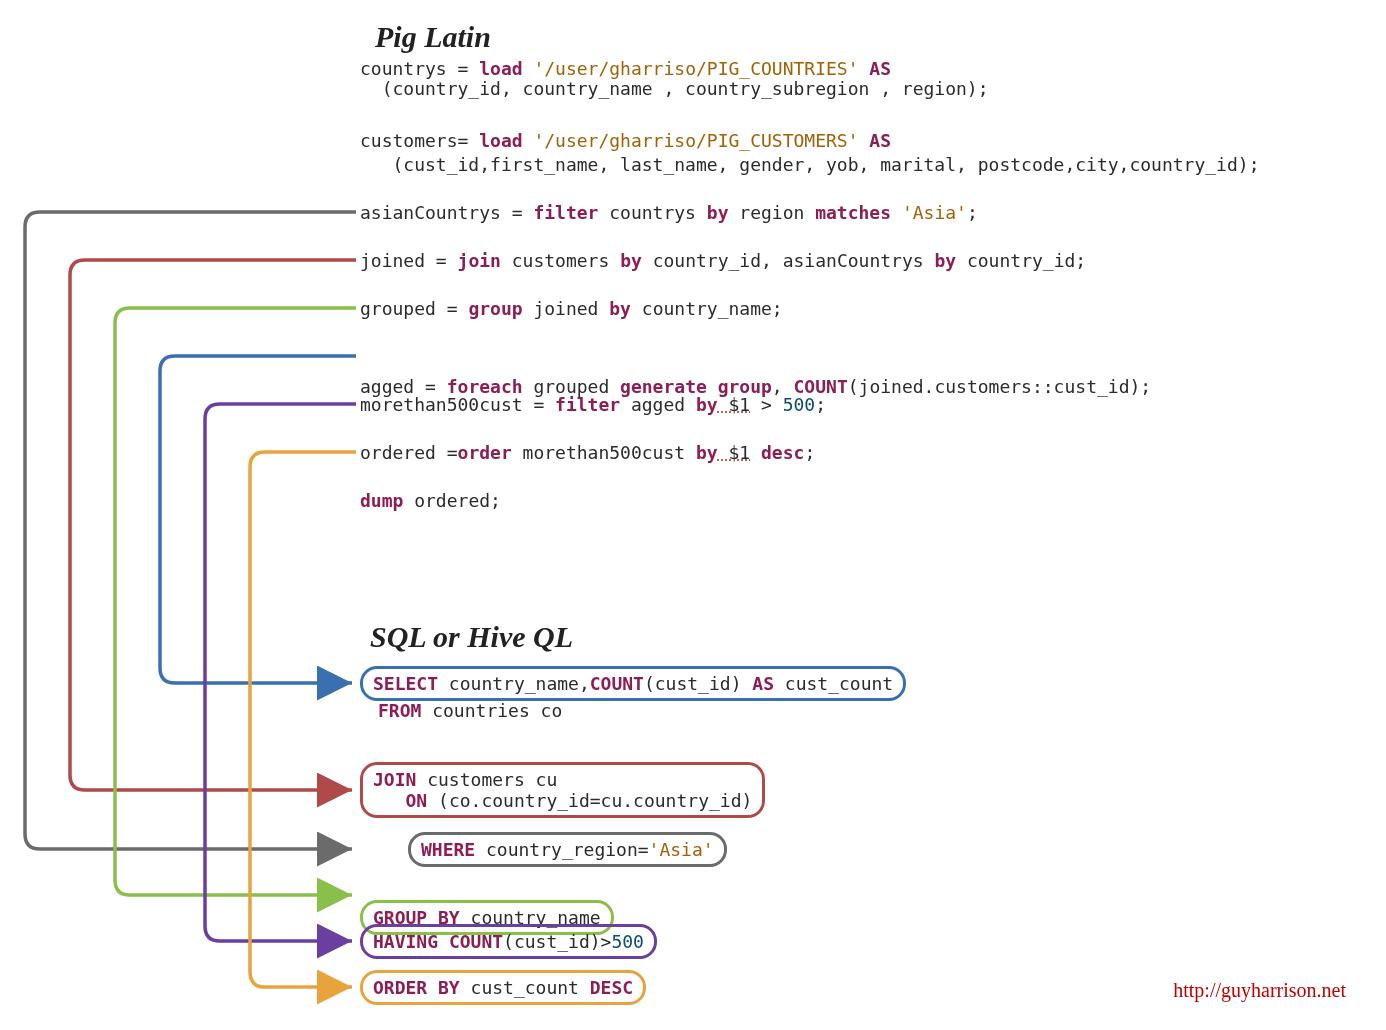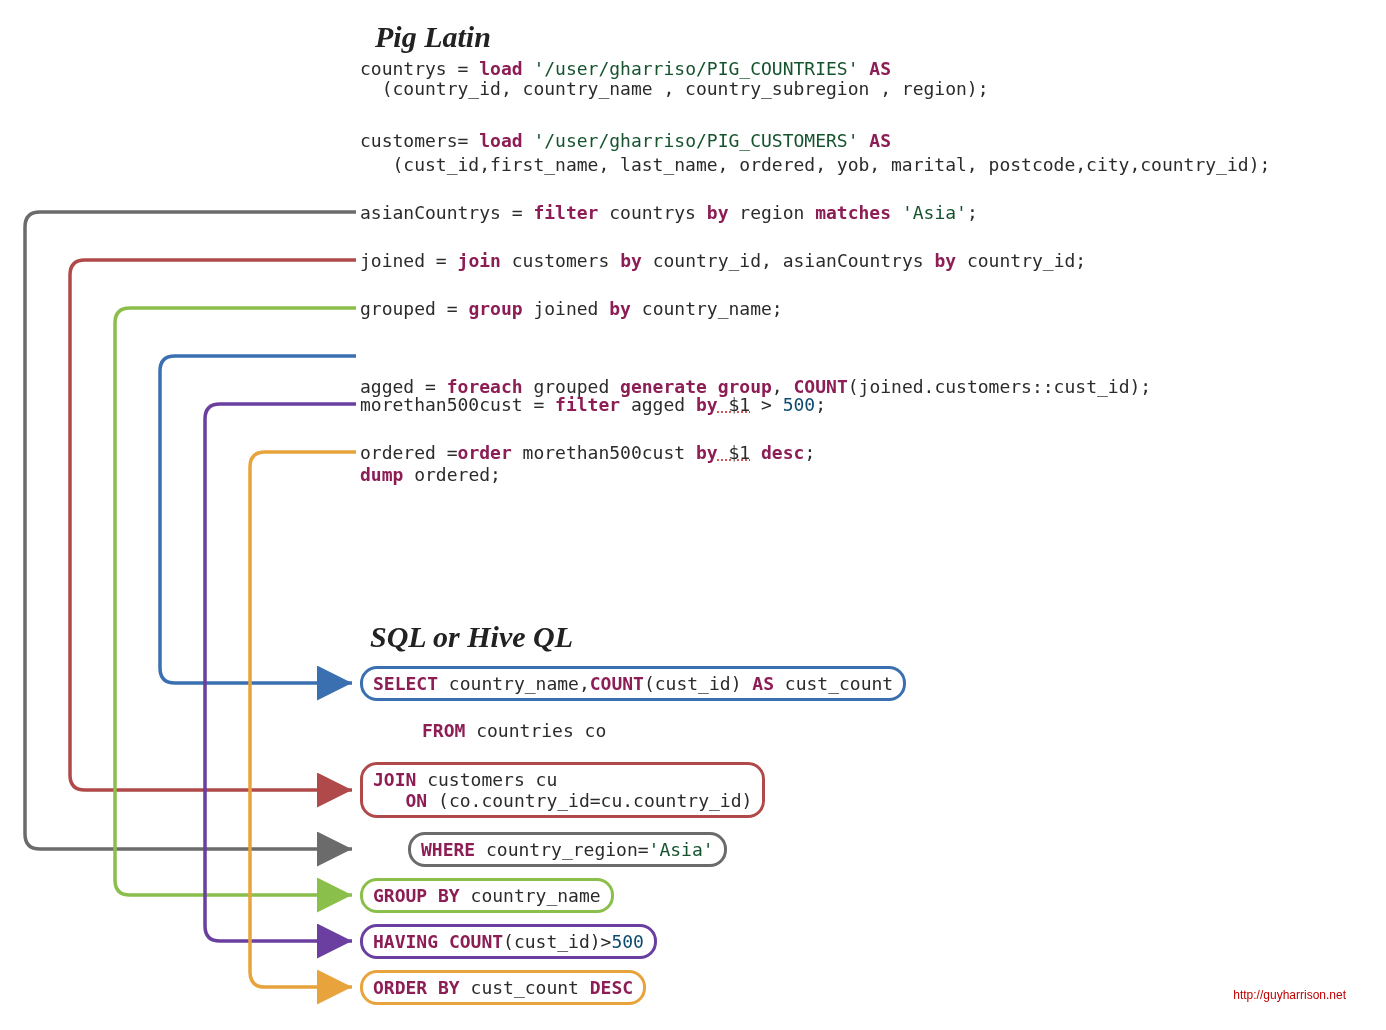--- a/index.html
+++ b/index.html
@@ -20,21 +20,21 @@
     font-weight: bold;
     font-size: 30px;
     color: #222;
   }
   .code-line {
     position: absolute;
     white-space: pre;
     left: 360px;
   }
   .kw   { color: #8c1d55; font-weight: bold; }  
-  .str  { color: #14532d; }                     
+  .str  { color: #a16207; }                     
   .fn   { color: #8c1d55; font-weight: bold; }
   .num  { color: #0c4a6e; }
   .txt  { color: #2b2b2b; }
   .ul   { text-decoration: underline dotted #c44; }
 
   .sql-box {
     position: absolute;
     left: 360px;
     padding: 4px 10px 4px 10px;
     border-style: solid;
@@ -45,66 +45,66 @@
   .sql-plain {
     position: absolute;
     left: 378px;
     white-space: pre;
   }
   .footer-link {
     position: absolute;
     right: 40px;
     bottom: 28px;
     color: #c00000;
-    font-family: Liberation Sans, sans-serif;
-    font-size: 12px;
+    font-family: Liberation Serif, serif;
+    font-size: 20px;
     text-align: right;
   }
   svg.arrows {
     position: absolute;
     top: 0;
     left: 0;
     pointer-events: none;
   }
 </style>
 </head>
 <body>
 
 <div class="heading" style="left:375px; top:12px;margin-top:8px;">Pig Latin</div>
 <div class="heading" style="left:370px; top:620px;">SQL or Hive QL</div>
 
 <div class="code-line" style="top:58px;"><span class="txt">countrys = </span><span class="kw">load</span><span class="str"> '/user/gharriso/PIG_COUNTRIES' </span><span class="kw">AS</span></div>
 <div class="code-line" style="top:78px;"><span class="txt">  (country_id, country_name , country_subregion , region);</span></div>
 
 <div class="code-line" style="top:130px;"><span class="txt">customers= </span><span class="kw">load</span><span class="str"> '/user/gharriso/PIG_CUSTOMERS' </span><span class="kw">AS</span></div>
-<div class="code-line" style="top:154px;"><span class="txt">   (cust_id,first_name, last_name, ordered, yob, marital, postcode,city,country_id);</span></div>
+<div class="code-line" style="top:154px;"><span class="txt">   (cust_id,first_name, last_name, gender, yob, marital, postcode,city,country_id);</span></div>
 
 <div class="code-line" style="top:202px;"><span class="txt">asianCountrys = </span><span class="kw">filter</span><span class="txt"> countrys </span><span class="kw">by</span><span class="txt"> region </span><span class="kw">matches</span><span class="str"> 'Asia'</span><span class="txt">;</span></div>
 
 <div class="code-line" style="top:250px;"><span class="txt">joined = </span><span class="kw">join</span><span class="txt"> customers </span><span class="kw">by</span><span class="txt"> country_id, asianCountrys </span><span class="kw">by</span><span class="txt"> country_id;</span></div>
 
 <div class="code-line" style="top:298px;"><span class="txt">grouped = </span><span class="kw">group</span><span class="txt"> joined </span><span class="kw">by</span><span class="txt"> country_name;</span></div>
 
 <div class="code-line" style="top:356px;margin-top:20px;"><span class="txt">agged = </span><span class="kw">foreach</span><span class="txt"> grouped </span><span class="kw">generate</span><span class="txt"> </span><span class="kw">group</span><span class="txt">, </span><span class="fn">COUNT</span><span class="txt">(joined.customers::cust_id);</span></div>
 
 <div class="code-line" style="top:394px;"><span class="txt">morethan500cust = </span><span class="kw">filter</span><span class="txt"> agged </span><span class="kw">by</span><span class="txt ul"> $1</span><span class="txt"> &gt; </span><span class="num">500</span><span class="txt">;</span></div>
 
 <div class="code-line" style="top:442px;"><span class="txt">ordered =</span><span class="kw">order</span><span class="txt"> morethan500cust </span><span class="kw">by</span><span class="txt ul"> $1</span><span class="txt"> </span><span class="kw">desc</span><span class="txt">;</span></div>
 
-<div class="code-line" style="top:464px;"><span class="kw">dump</span><span class="txt"> ordered;</span></div>
+<div class="code-line" style="top:490px;"><span class="kw">dump</span><span class="txt"> ordered;</span></div>
 
 <div id="box-select" class="sql-box" style="top: 666px; border-color: rgb(58, 111, 176);"><span class="kw">SELECT</span><span class="txt"> country_name,</span><span class="fn">COUNT</span><span class="txt">(cust_id) </span><span class="kw">AS</span><span class="txt"> cust_count</span></div>
 
-<div class="sql-plain" style="top:720px;margin-left:44px;"><span class="kw">FROM</span><span class="txt"> countries co</span></div>
+<div class="sql-plain" style="top:700px;"><span class="kw">FROM</span><span class="txt"> countries co</span></div>
 
 <div id="box-join" class="sql-box" style="top: 762px; border-color: rgb(176, 74, 74);"><span class="kw">JOIN</span><span class="txt"> customers cu</span><br><span class="txt">   </span><span class="kw">ON</span><span class="txt"> (co.country_id=cu.country_id)</span></div>
 
 <div id="box-where" class="sql-box" style="top: 832px; border-color: rgb(107, 107, 107); margin-left: 48px;"><span class="kw">WHERE</span><span class="txt"> country_region=</span><span class="str">'Asia'</span></div>
 
-<div id="box-group" class="sql-box" style="top: 878px; border-color: rgb(139, 191, 75);"><span class="kw">GROUP BY</span><span class="txt"> country_name</span></div>
+<div id="box-group" class="sql-box" style="top: 900px; border-color: rgb(139, 191, 75);"><span class="kw">GROUP BY</span><span class="txt"> country_name</span></div>
 
 <div id="box-having" class="sql-box" style="top: 924px; border-color: rgb(106, 63, 160);"><span class="kw">HAVING</span><span class="txt"> </span><span class="fn">COUNT</span><span class="txt">(cust_id)&gt;</span><span class="num">500</span></div>
 
 <div id="box-order" class="sql-box" style="top: 970px; border-color: rgb(232, 163, 61);"><span class="kw">ORDER BY</span><span class="txt"> cust_count </span><span class="kw">DESC</span></div>
 
 <div class="footer-link">http://guyharrison.net</div>
 
 <svg class="arrows" width="1386" height="1030">
   <defs>
     <marker id="ah-blue" markerWidth="12" markerHeight="12" refX="10" refY="5" orient="auto">

